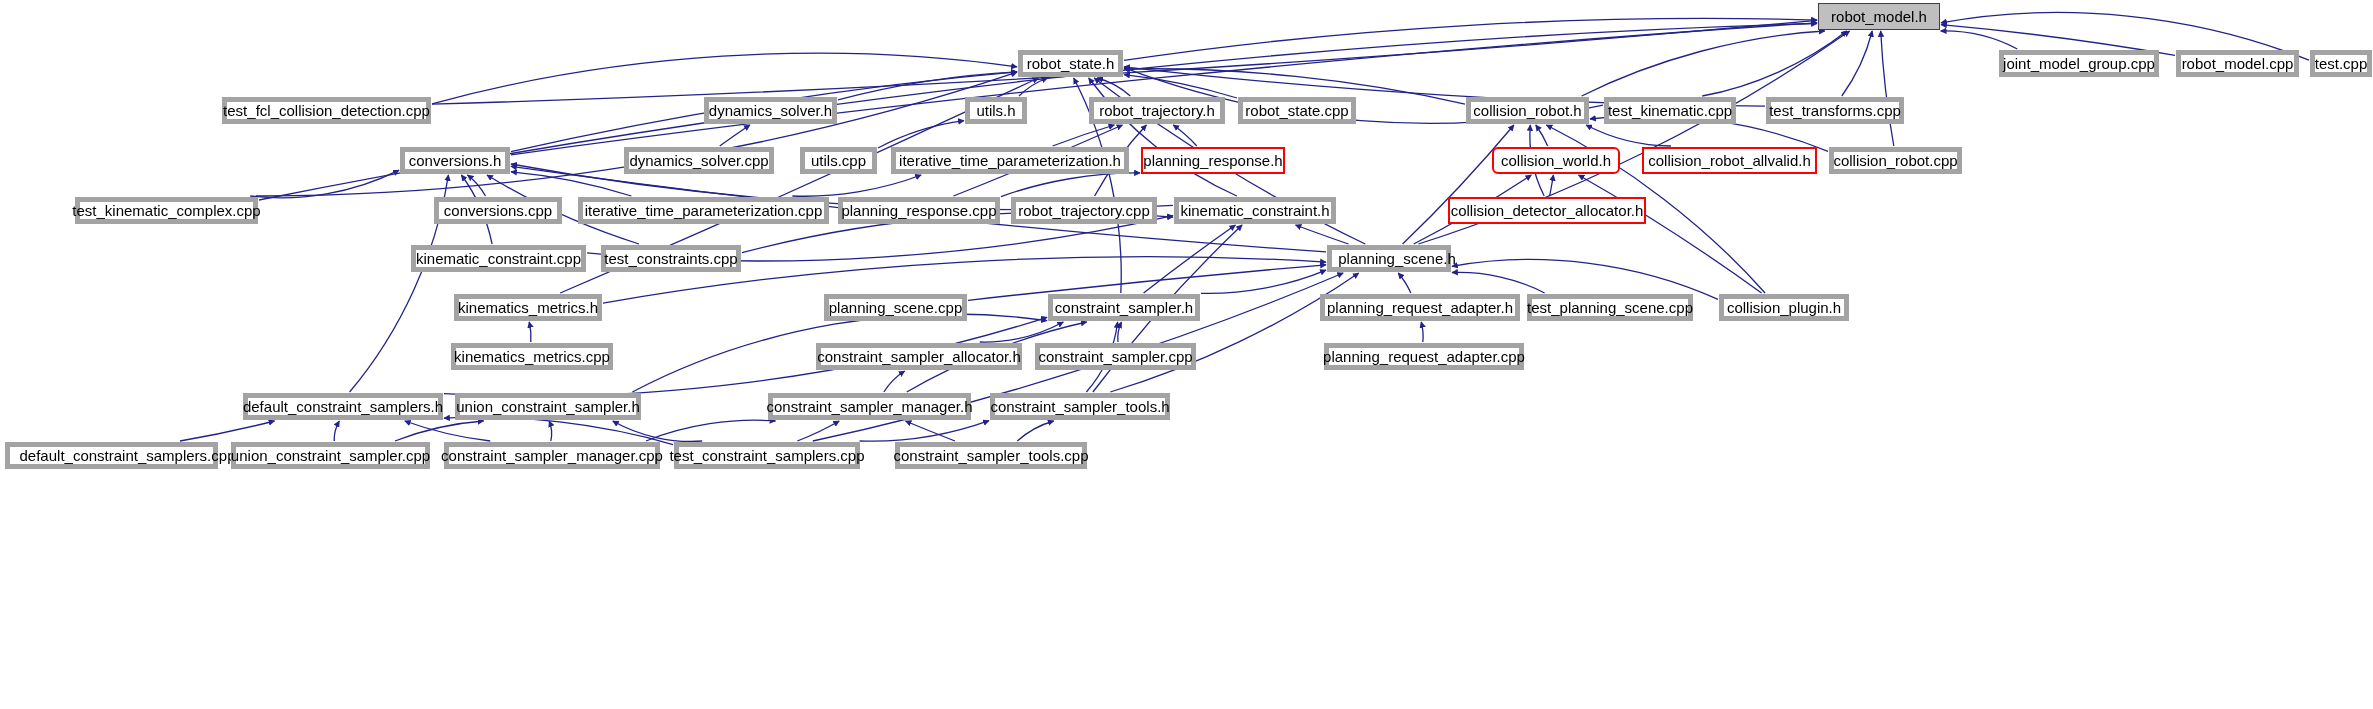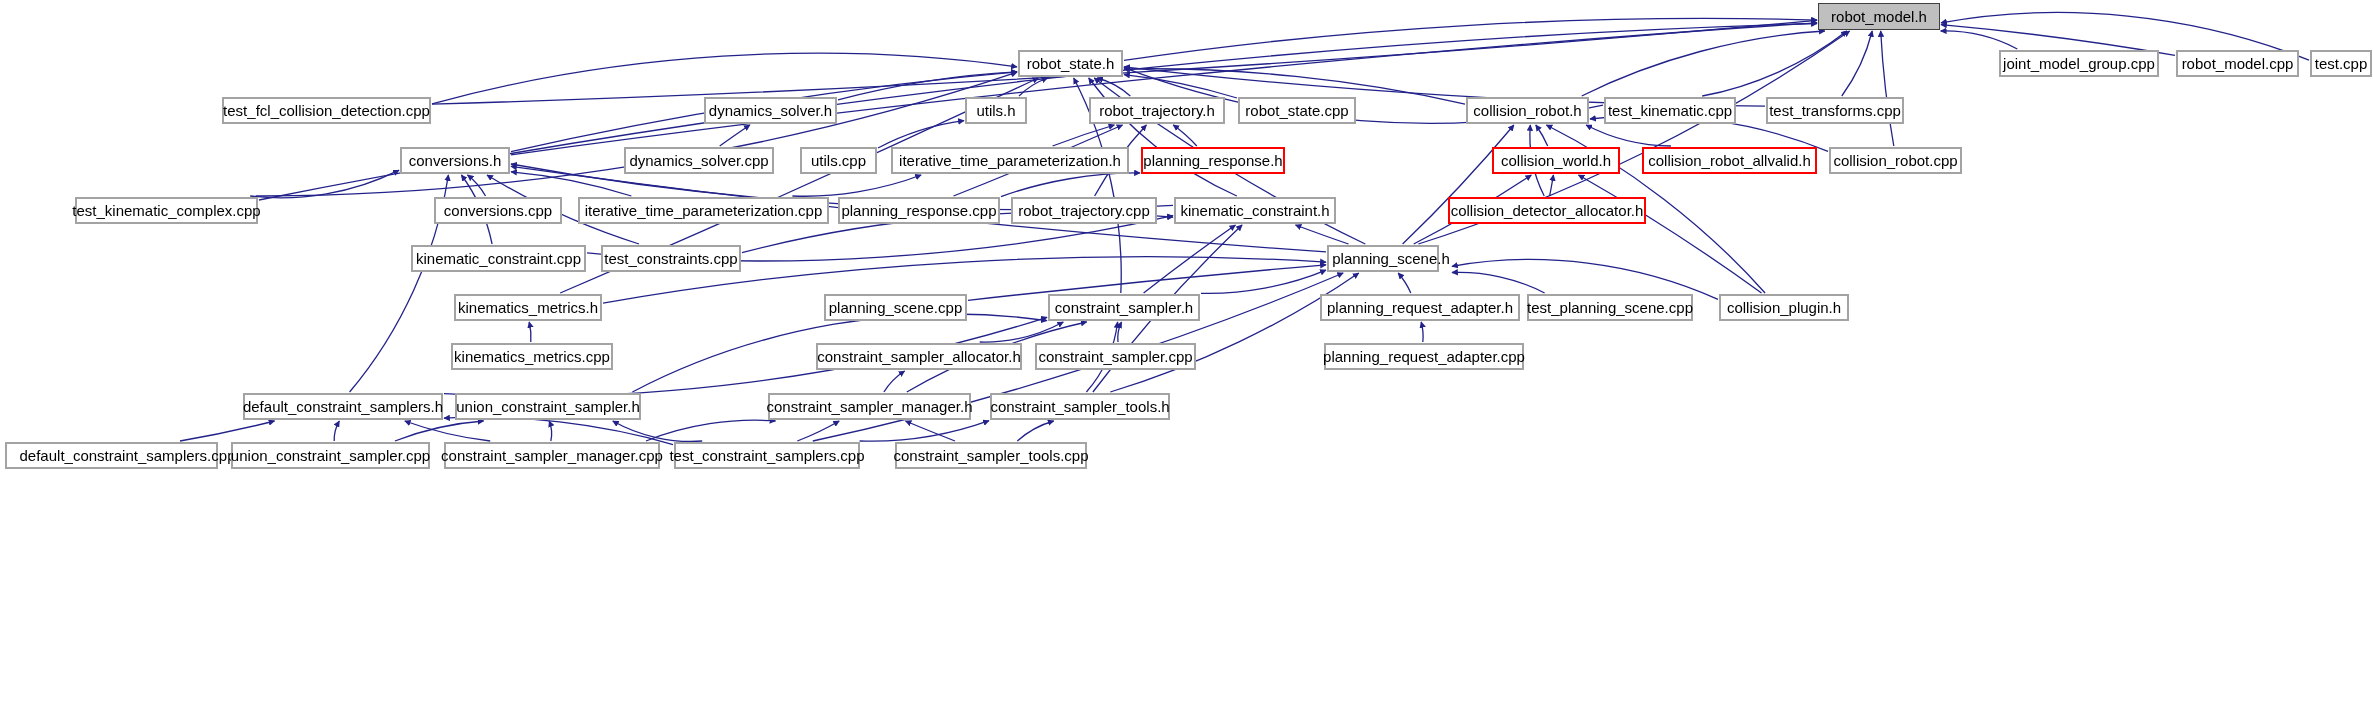--- a/index.html
+++ b/index.html
@@ -31,21 +31,21 @@
     width: 2373px;
     height: 709px;
   }
   .node {
     position: absolute;
     box-sizing: border-box;
     display: flex;
     align-items: center;
     justify-content: center;
     white-space: nowrap;
-    border: 2px solid #a3a3a3;
+    border: 5px solid #a3a3a3;
     background: #ffffff;
     color: #000000;
     font-size: 15px;
     line-height: 1;
     letter-spacing: 0px;
     height: 27px;
     cursor: pointer;
   }
   .node.root {
     background: #bfbfbf;
@@ -203,21 +203,21 @@
       </div>
       <div class="node" style="left: 800px; top: 147px; width: 77px;">
         <span class="node-label">utils.cpp</span>
       </div>
       <div class="node" style="left: 891px; top: 147px; width: 238px;">
         <span class="node-label">iterative_time_parameterization.h</span>
       </div>
       <div class="node red" style="left: 1141px; top: 147px; width: 144px;">
         <span class="node-label">planning_response.h</span>
       </div>
-      <div class="node red" style="left: 1492px; top: 147px; width: 128px;">
+      <div class="node red" style="left: 1492px; top: 147px; width: 128px; border-radius: 6px;">
         <span class="node-label">collision_world.h</span>
       </div>
       <div class="node red" style="left: 1642px; top: 147px; width: 175px;">
         <span class="node-label">collision_robot_allvalid.h</span>
       </div>
       <div class="node" style="left: 1829px; top: 147px; width: 133px;">
         <span class="node-label">collision_robot.cpp</span>
       </div>
       <div class="node" style="left: 75px; top: 197px; width: 183px;">
         <span class="node-label">test_kinematic_complex.cpp</span>
@@ -239,21 +239,21 @@
       </div>
       <div class="node red" style="left: 1448px; top: 197px; width: 198px;">
         <span class="node-label">collision_detector_allocator.h</span>
       </div>
       <div class="node" style="left: 411px; top: 245px; width: 175px; text-align: right;">
         <span class="node-label">kinematic_constraint.cpp</span>
       </div>
       <div class="node" style="left: 601px; top: 245px; width: 140px;">
         <span class="node-label">test_constraints.cpp</span>
       </div>
-      <div class="node" style="left: 1327px; top: 245px; width: 112px; padding-left: 16px;">
+      <div class="node" style="left: 1327px; top: 245px; width: 124px; padding-left: 16px;">
         <span class="node-label">planning_scene.h</span>
       </div>
       <div class="node" style="left: 454px; top: 294px; width: 148px;">
         <span class="node-label">kinematics_metrics.h</span>
       </div>
       <div class="node" style="left: 824px; top: 294px; width: 143px;">
         <span class="node-label">planning_scene.cpp</span>
       </div>
       <div class="node" style="left: 1048px; top: 294px; width: 152px;">
         <span class="node-label">constraint_sampler.h</span>

